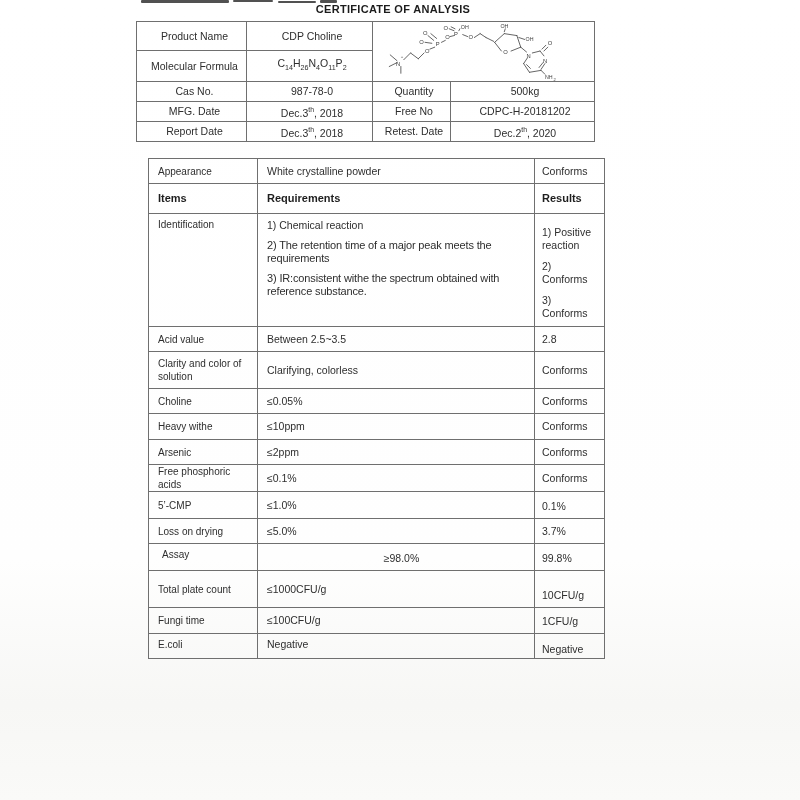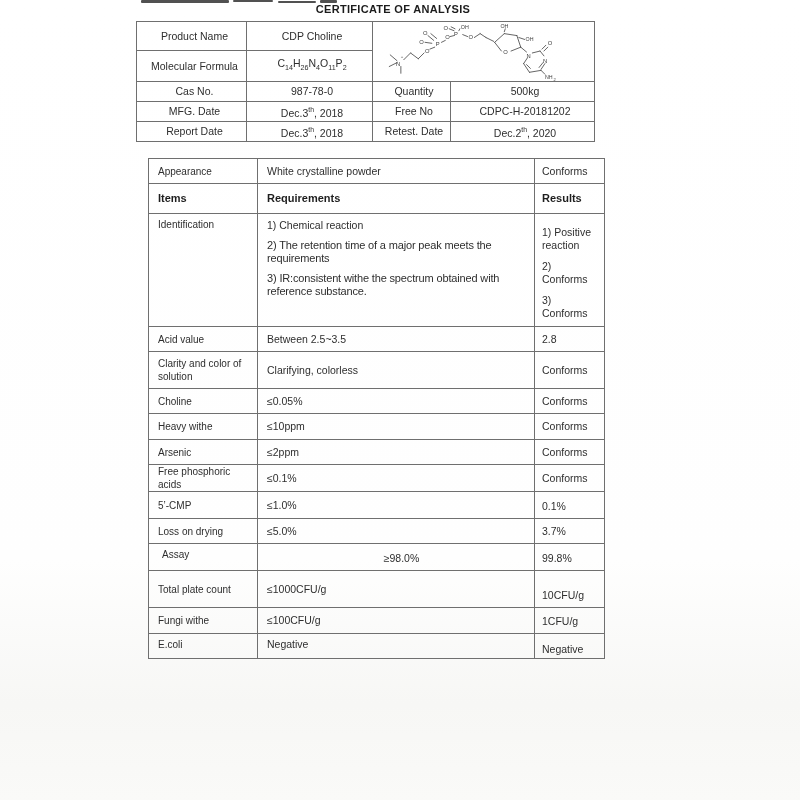--- a/index.html
+++ b/index.html
@@ -230,21 +230,21 @@
     <td class="c-item vtop" style="padding-left:13px">Assay</td>
     <td class="c-req low indent">≥98.0%</td>
     <td class="c-res low">99.8%</td>
   </tr>
   <tr style="height:37px">
     <td class="c-item">Total plate count</td>
     <td class="c-req">≤1000CFU/g</td>
     <td class="c-res low">10CFU/g</td>
   </tr>
   <tr style="height:26px">
-    <td class="c-item">Fungi withe</td>
+    <td class="c-item">Fungi time</td>
     <td class="c-req">≤100CFU/g</td>
     <td class="c-res low">1CFU/g</td>
   </tr>
   <tr style="height:25px">
     <td class="c-item vtop">E.coli</td>
     <td class="c-req vtop">Negative</td>
     <td class="c-res bottom">Negative</td>
   </tr>
 </tbody>
   </table>

